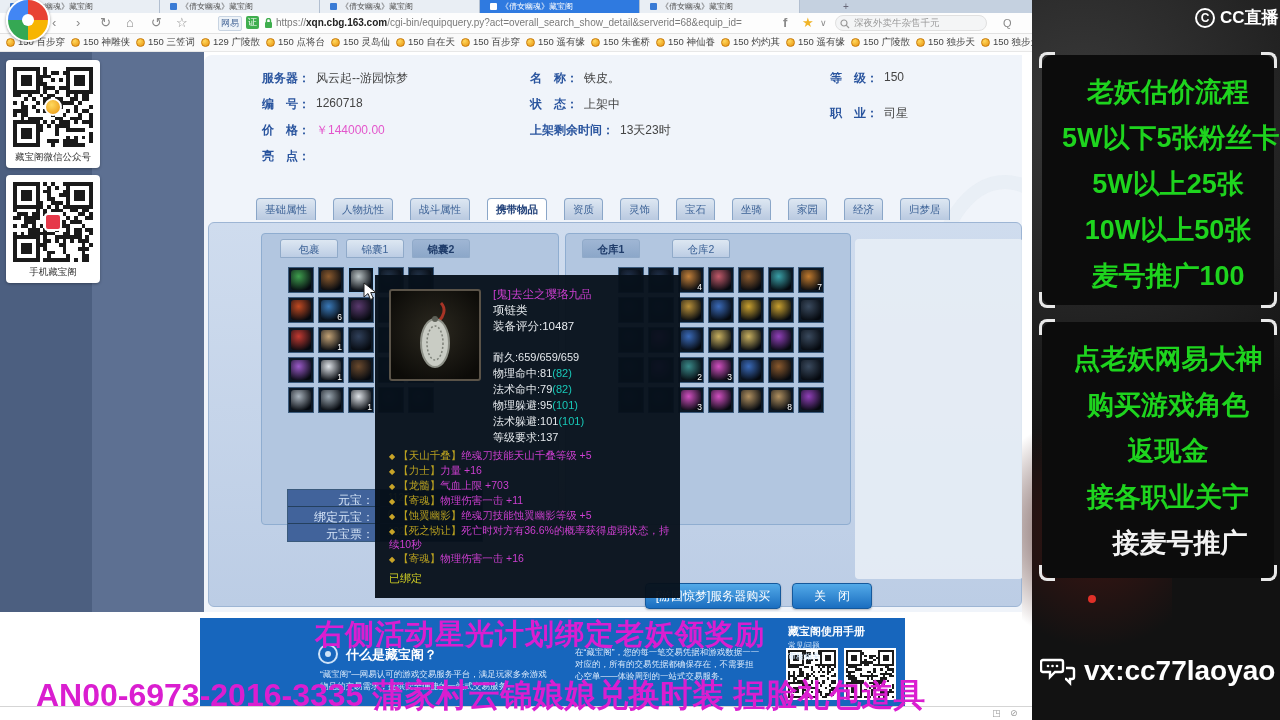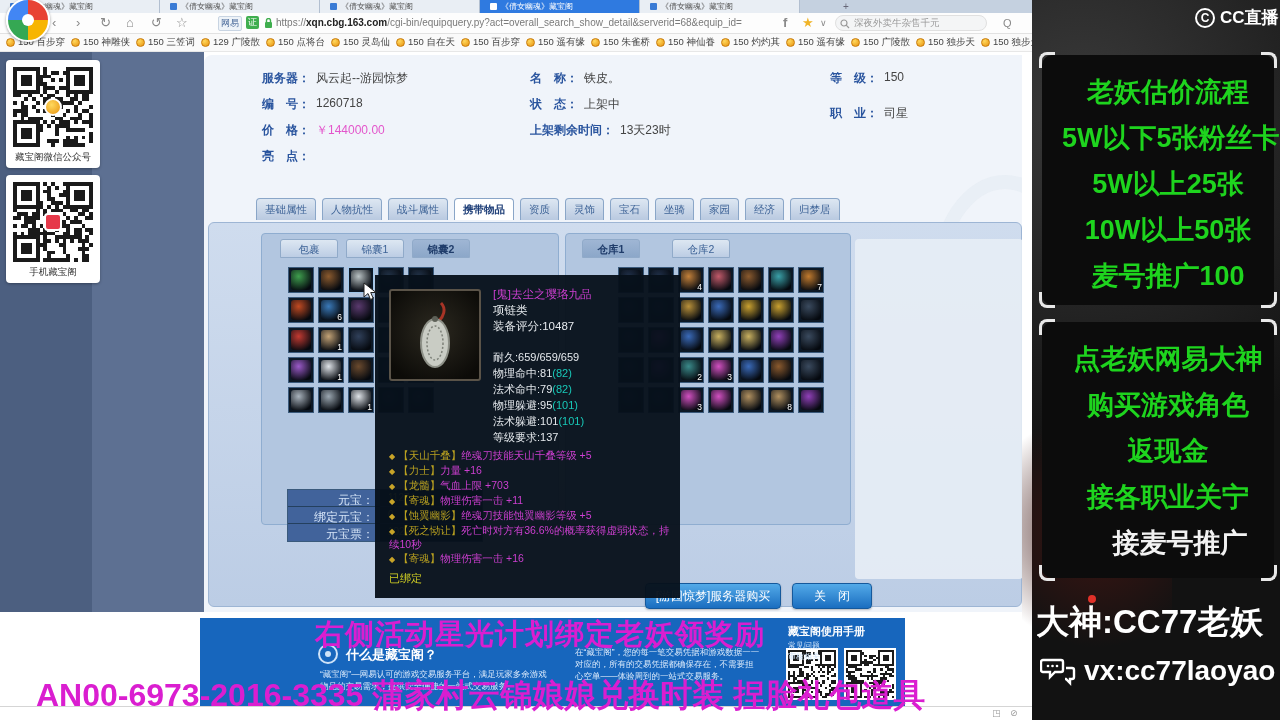--- a/index.html
+++ b/index.html
@@ -41,21 +41,21 @@
   .qrlabel { font-size:9.5px; color:#333; text-align:center; margin-top:4px; white-space:nowrap; }
 
   #contentcard { position:absolute; left:204px; top:3px; width:818px; height:557px; background:#f0f4fa; border-radius:8px 0 0 0; }
   .watermark { position:absolute; left:726px; top:120px; width:150px; height:220px; border:14px solid #e2e9f2; border-radius:50%; opacity:.5; }
 
   .inforow { position:absolute; display:flex; font-size:12px; white-space:nowrap; }
   .inforow .lbl { color:#29549e; font-weight:bold; }
   .inforow .val { color:#444; margin-left:6px; }
   .inforow .val.hl { color:#e355cb; }
 
-  #maintabs { position:absolute; left:52px; top:143px; display:flex; gap:6px; z-index:3; }
+  #maintabs { position:absolute; left:52px; top:143px; display:flex; gap:17px; z-index:3; }
   .mtab { padding:4px 8px 3px; font-size:10.5px; color:#3c6296; background:linear-gradient(#dde7f2,#b9c9e0); border:1px solid #8aa6c8; border-bottom:none; border-radius:4px 4px 0 0; white-space:nowrap; }
   .mtab.active { background:#fff; color:#1f3f78; font-weight:bold; }
 
   #panel { position:absolute; left:4px; top:167px; width:814px; height:385px; background:linear-gradient(#cfdcee,#bccde5); border:1px solid #9db5d4; border-radius:6px; }
   .subpanel { position:absolute; top:10px; height:292px; background:#b2c6e0; border:1px solid #8fadd0; border-radius:4px; }
   #subpanel-left { left:52px; width:298px; }
   #subpanel-right { left:356px; width:286px; }
   #warehouse-empty { position:absolute; left:646px; top:16px; width:168px; height:340px; background:#e7edf5; border-radius:4px; opacity:.9; }
 
   .subtabs { position:absolute; top:5px; display:flex; gap:8px; }
@@ -1208,21 +1208,20 @@
     <div class="corner c-br"></div>
   <div class="s-line green">点老妖网易大神</div>
       <div class="s-line green">购买游戏角色</div>
       <div class="s-line green">返现金</div>
       <div class="s-line green">接各职业关宁</div>
       <div class="s-line white">接麦号推广</div>
     </div>
 </div>
 <div id="dashenrow">
   <span class="dot"></span>
-  <span>大神:CC77老妖</span>
 </div>
 <div id="vxrow">
   <svg width="36" height="30" viewBox="0 0 36 30">
     <path d="M3 4 h18 a2 2 0 0 1 2 2 v8 a2 2 0 0 1 -2 2 h-6 l-5 5 v-5 h-7 a2 2 0 0 1 -2 -2 v-8 a2 2 0 0 1 2 -2 z" fill="none" stroke="#fff" stroke-width="2.4"></path>
     <circle cx="8" cy="10" r="1.3" fill="#fff"></circle>
       <circle cx="12.5" cy="10" r="1.3" fill="#fff"></circle>
       <circle cx="17" cy="10" r="1.3" fill="#fff"></circle>
     <path d="M26 12 h6 a2 2 0 0 1 2 2 v7 a2 2 0 0 1 -2 2 h-2 v4 l-4 -4 h-1" fill="none" stroke="#fff" stroke-width="2.4"></path>
   </svg>
   <span>vx:cc77laoyao</span>

